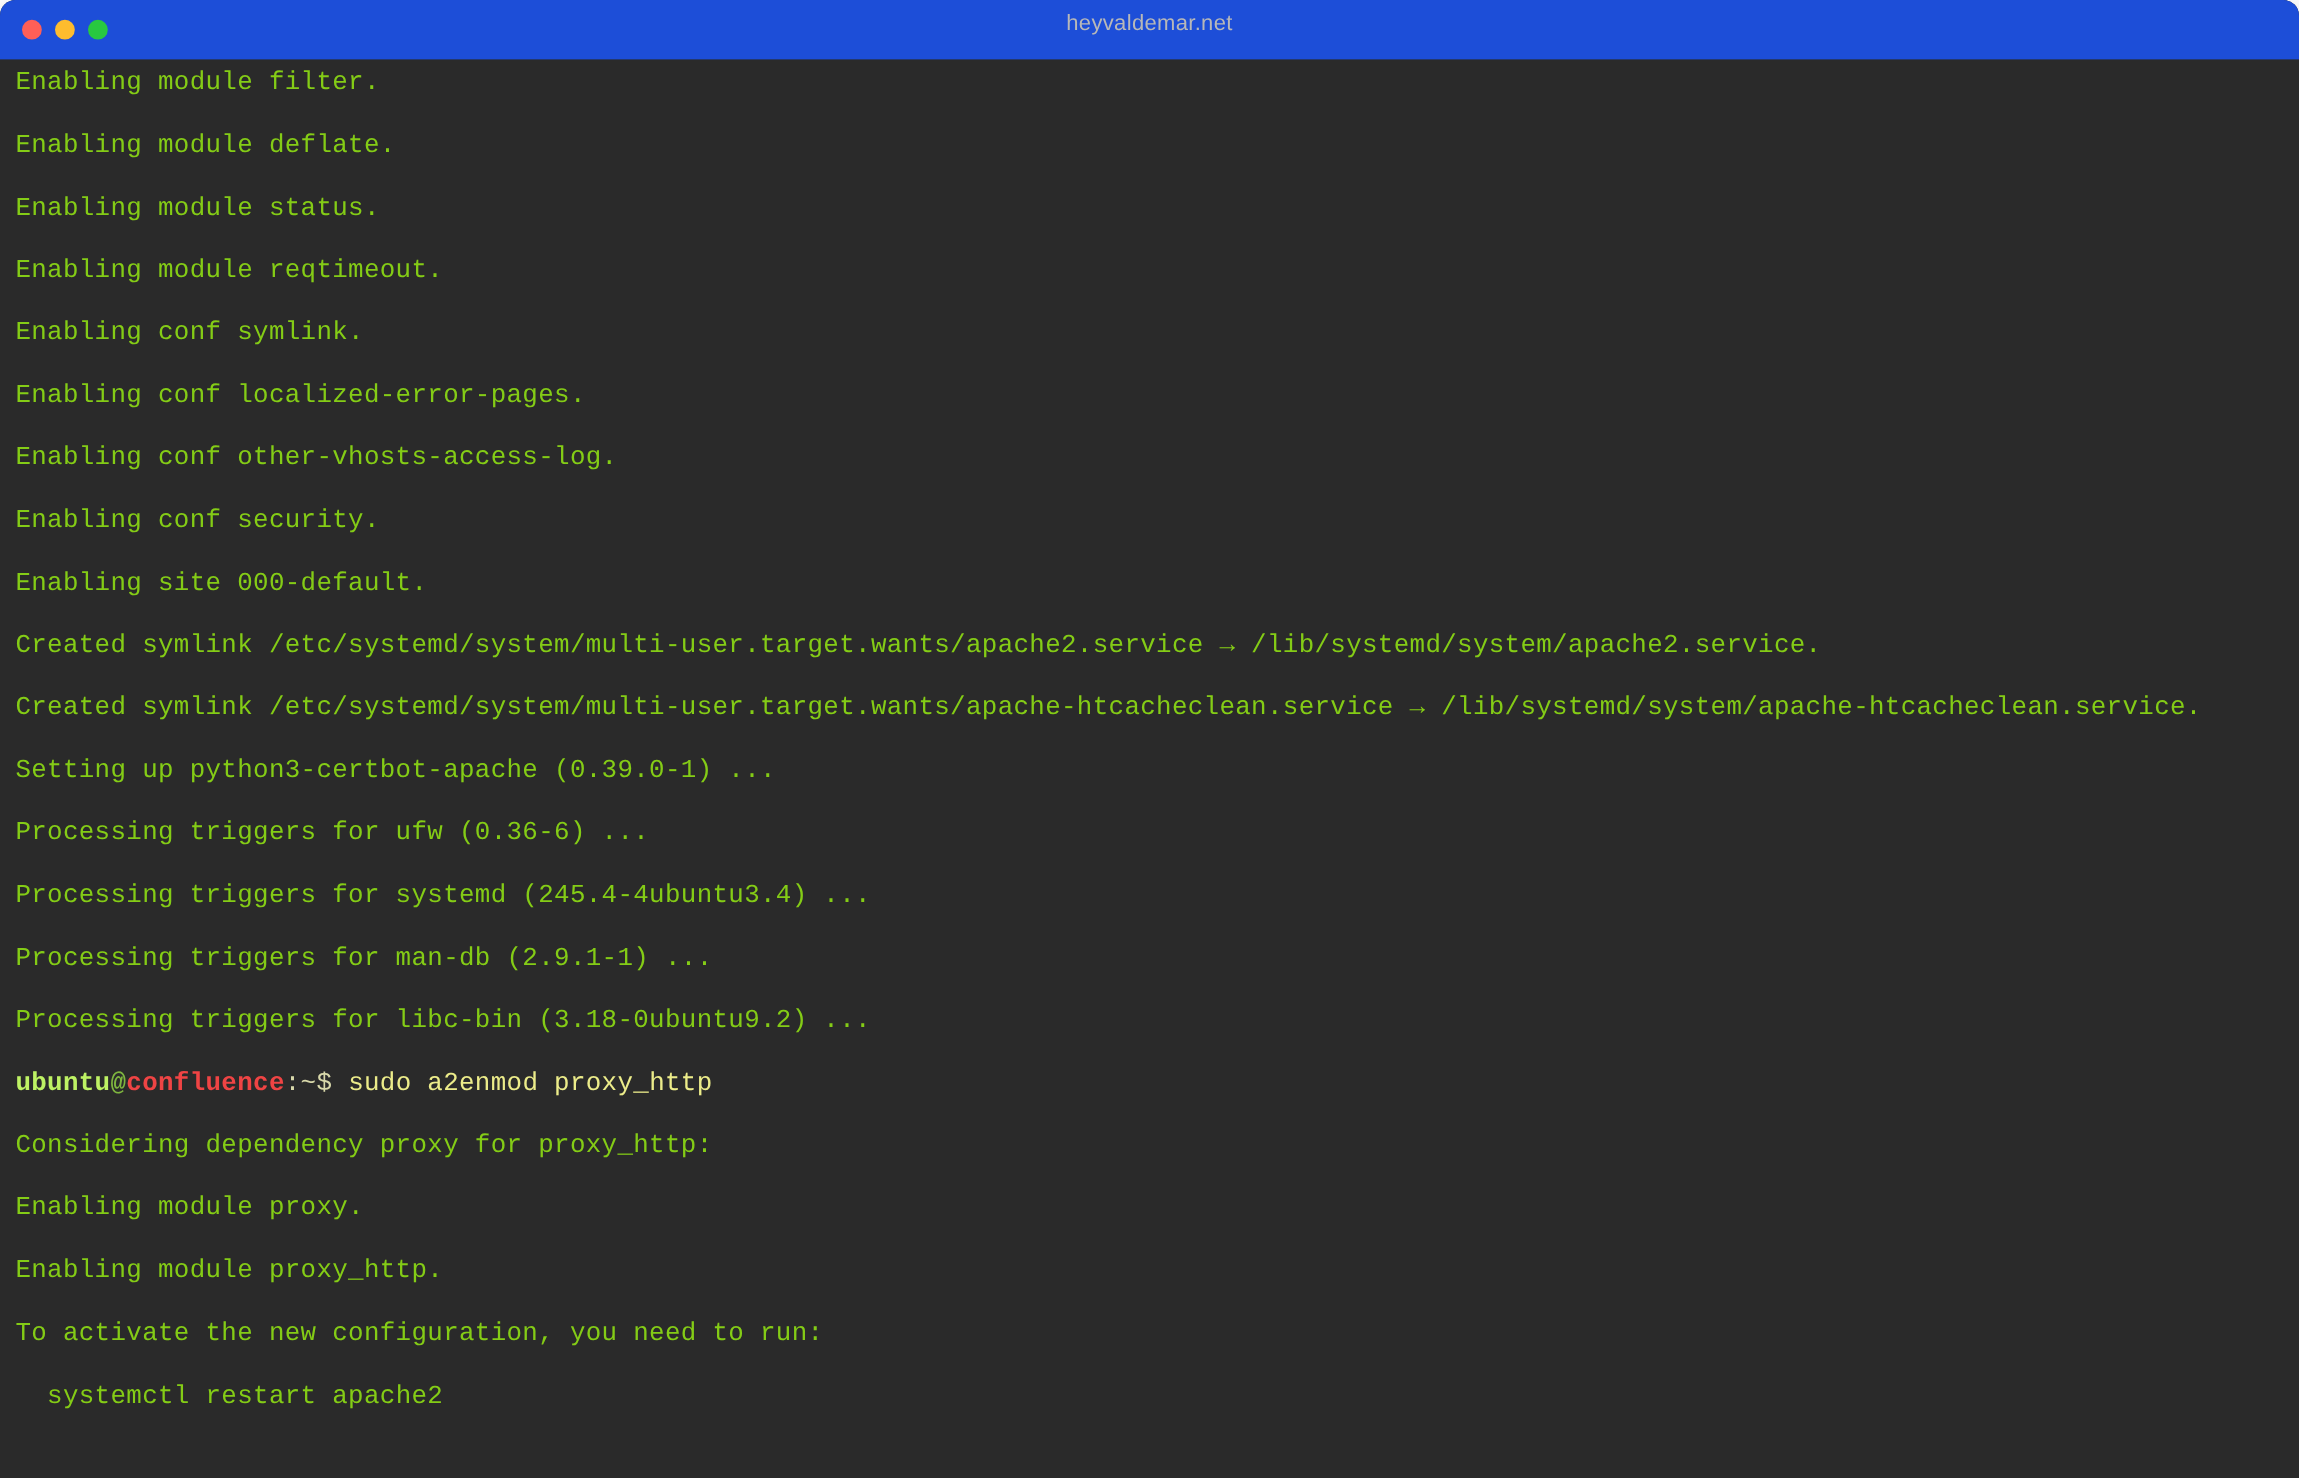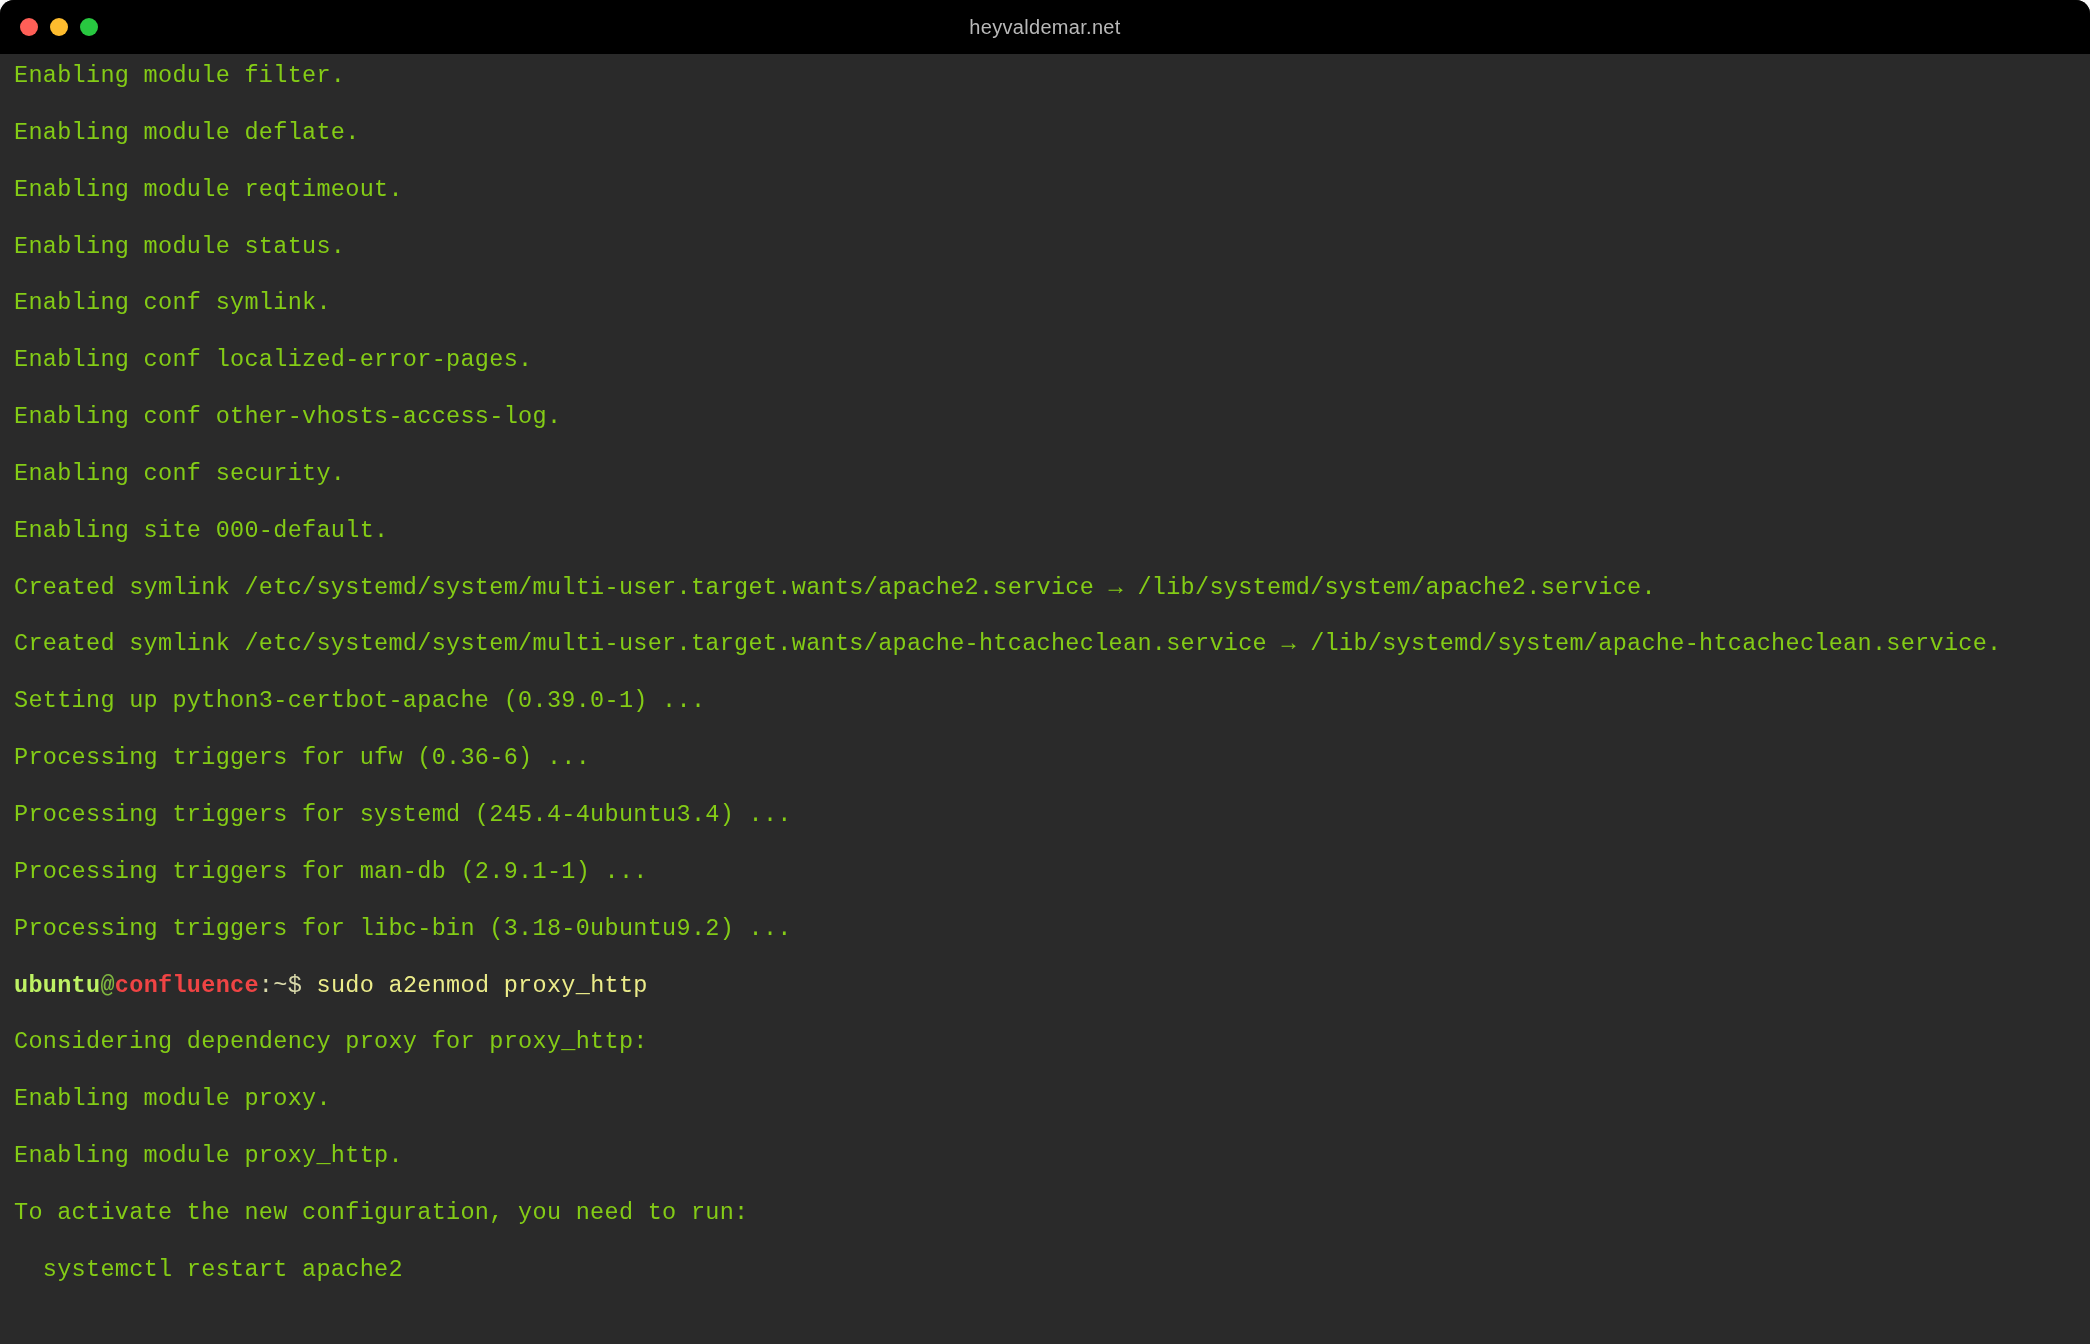--- a/index.html
+++ b/index.html
@@ -20,23 +20,22 @@
       max-width: 2090px;
       background: #2a2a2a;
       border-radius: 14px;
       overflow: hidden;
       box-shadow: 0 4px 20px rgba(0,0,0,0.15);
       margin: 0 auto;
     }
     
     .title-bar {
       height: 54px;
-      background: #000000;
+      background: #1d4ed8;
       display: flex;
-      align-items: center;
       position: relative;
       padding: 10px 20px;
     }
     
     .traffic-lights {
       display: flex;
       gap: 12px;
       align-items: center;
     }
     
@@ -93,22 +92,22 @@
     <div class="traffic-lights">
       <div class="traffic-light red"></div>
       <div class="traffic-light yellow"></div>
       <div class="traffic-light green"></div>
     </div>
     <div class="window-title">heyvaldemar.net</div>
   </div>
 
   <div class="terminal-body"><span class="line out">Enabling module filter.</span>
 <span class="line out">Enabling module deflate.</span>
+<span class="line out">Enabling module status.</span>
 <span class="line out">Enabling module reqtimeout.</span>
-<span class="line out">Enabling module status.</span>
 <span class="line out">Enabling conf symlink.</span>
 <span class="line out">Enabling conf localized-error-pages.</span>
 <span class="line out">Enabling conf other-vhosts-access-log.</span>
 <span class="line out">Enabling conf security.</span>
 <span class="line out">Enabling site 000-default.</span>
 <span class="line out">Created symlink /etc/systemd/system/multi-user.target.wants/apache2.service → /lib/systemd/system/apache2.service.</span>
 <span class="line out">Created symlink /etc/systemd/system/multi-user.target.wants/apache-htcacheclean.service → /lib/systemd/system/apache-htcacheclean.service.</span>
 <span class="line out">Setting up python3-certbot-apache (0.39.0-1) ...</span>
 <span class="line out">Processing triggers for ufw (0.36-6) ...</span>
 <span class="line out">Processing triggers for systemd (245.4-4ubuntu3.4) ...</span>

